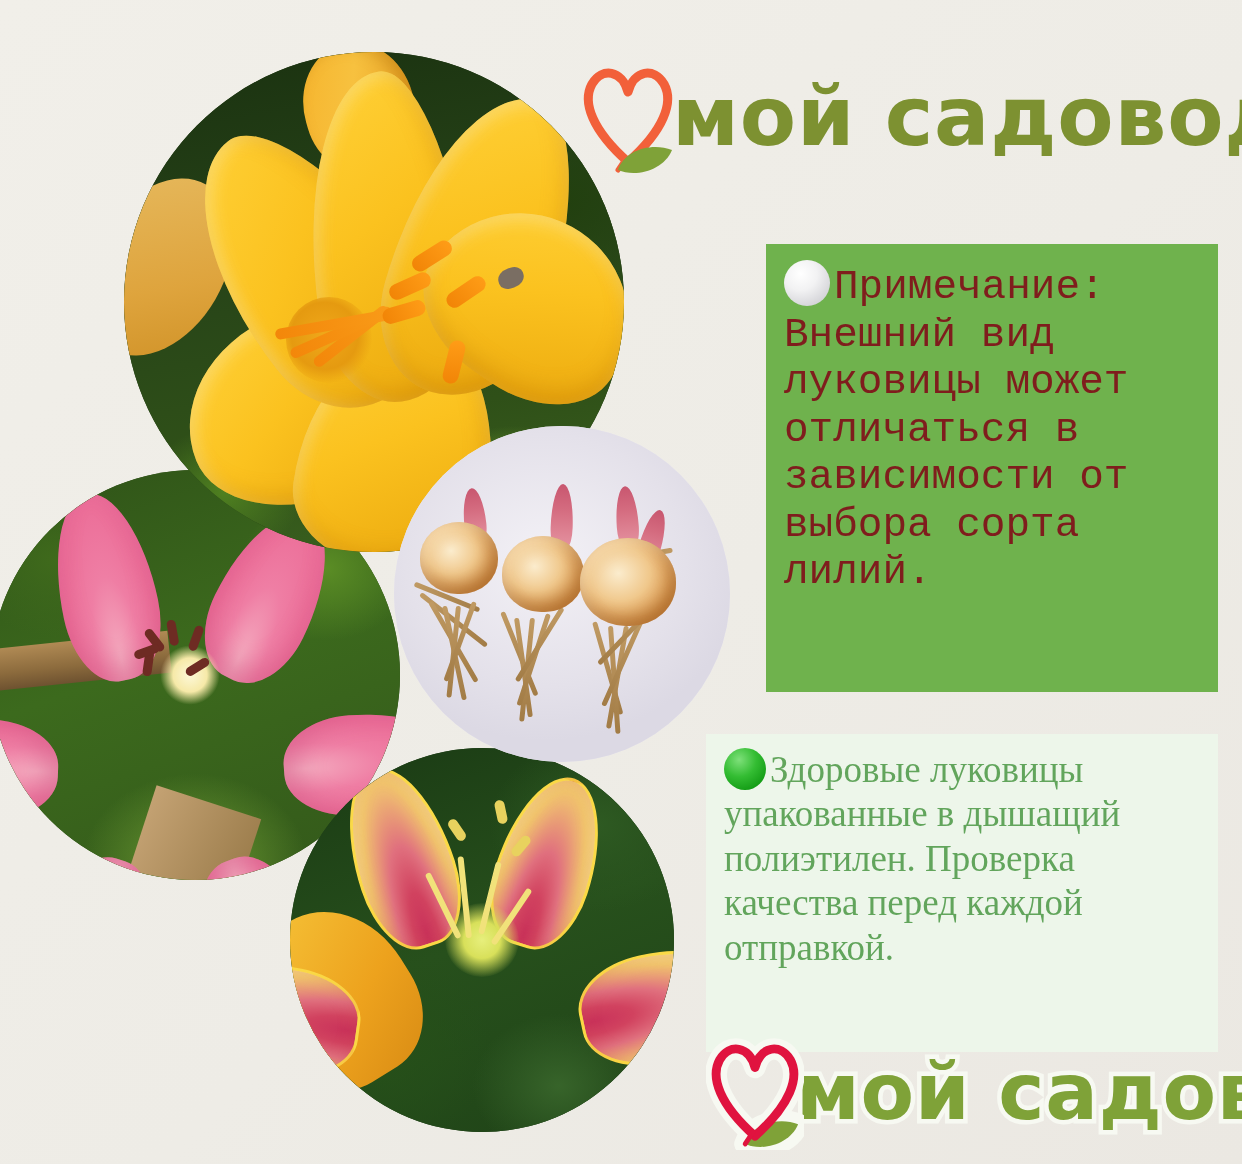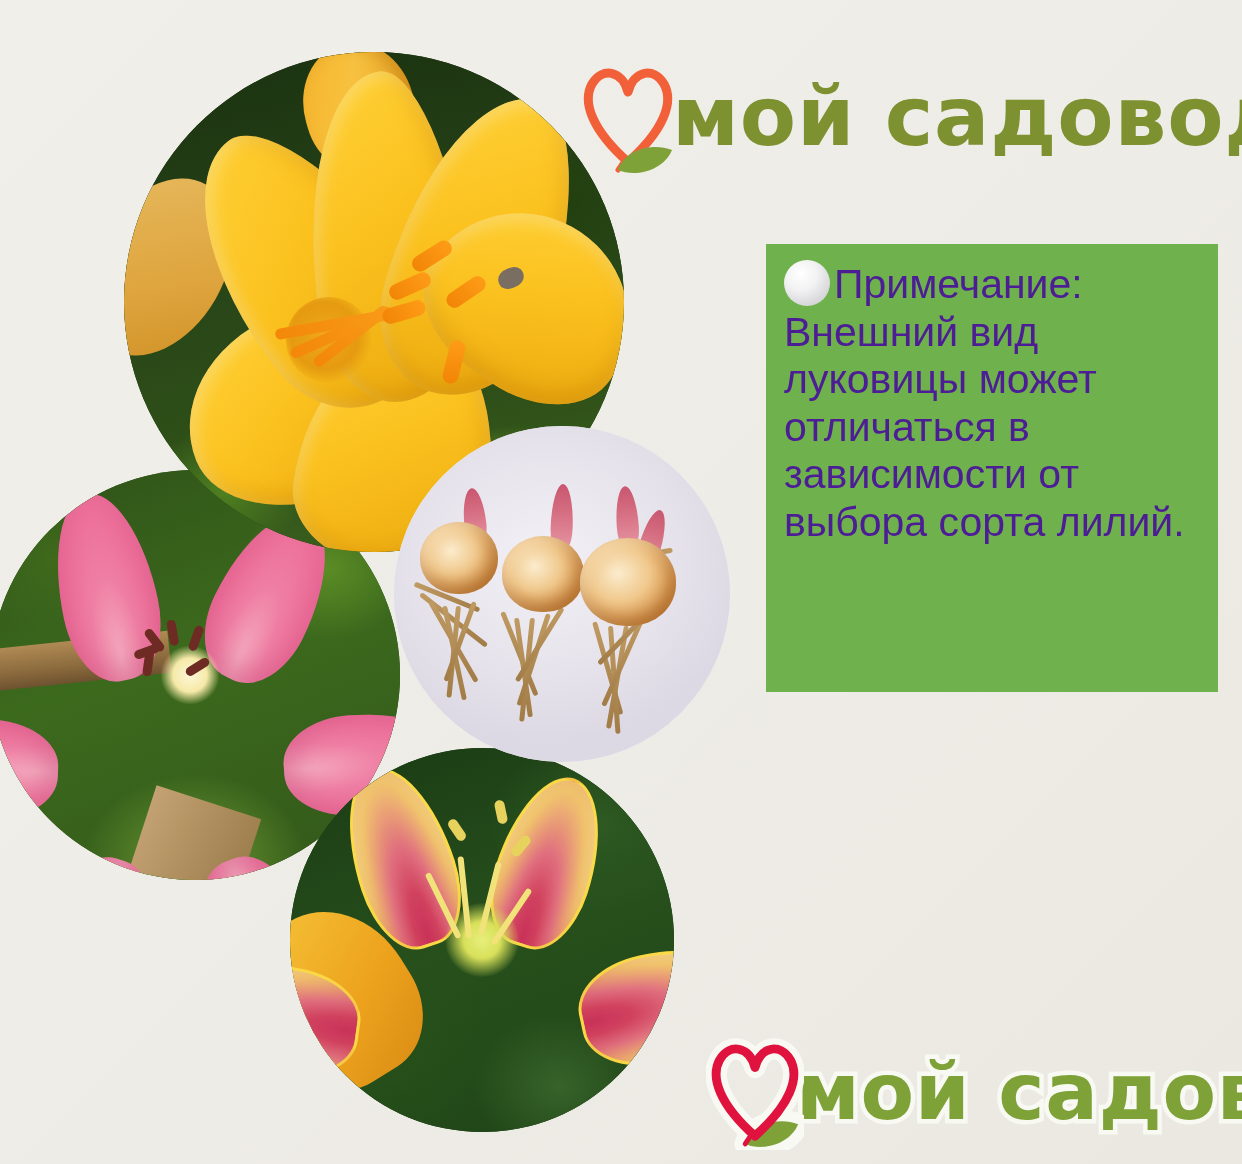--- a/index.html
+++ b/index.html
@@ -287,24 +287,24 @@
   #note-panel {
     left: 766px;
     top: 244px;
     width: 452px;
     height: 448px;
     background: #6fb24d;
     z-index: 7;
     padding: 16px 18px 10px 18px;
   }
   #note-panel .panel-text {
-    color: #4c1d95;
+    color: #7f1d1d;
     font-size: 41px;
     line-height: 1.16;
-    font-family: Liberation Sans, sans-serif;
+    font-family: Liberation Mono, monospace;
   }
   #quality-panel {
     left: 706px;
     top: 734px;
     width: 512px;
     height: 318px;
     background: #edf6ea;
     z-index: 6;
     padding: 14px 16px 10px 18px;
   }
@@ -438,20 +438,23 @@
         <path d="M40 112 C 46 92, 74 84, 94 92 C 86 112, 58 120, 40 112 Z" fill="#7fa238"></path>
       </svg>
     </span>
     <span class="logo-text">мой садовод</span>
   </div>
 
   <div class="panel" id="note-panel">
     <div class="panel-text"><span class="bullet bullet-white"></span><span>Примечание: Внешний вид луковицы может отличаться в зависимости от выбора сорта лилий.</span></div>
   </div>
 
+  <div class="panel" id="quality-panel">
+    <div class="panel-text"><span class="bullet bullet-green"></span><span>Здоровые луковицы упакованные в дышащий полиэтилен. Проверка качества перед каждой отправкой.</span></div>
+  </div>
 
   <div class="logo-wrap" id="logo-bottom">
     <span class="logo-mark">
       <svg viewBox="0 0 100 118" width="98" height="116" aria-hidden="true">
         <g stroke="#f7f9f2" stroke-width="22" fill="none" stroke-linejoin="round" stroke-linecap="round">
           <path d="M50 104 C 14 72, 4 44, 14 26 C 24 9, 44 12, 50 34 C 56 12, 76 9, 86 26 C 96 44, 86 72, 50 104 Z"></path>
           <path d="M48 100 L 40 112"></path>
           <path d="M40 112 C 46 92, 74 84, 94 92 C 86 112, 58 120, 40 112 Z"></path>
         </g>
         <path d="M40 112 C 46 92, 74 84, 94 92 C 86 112, 58 120, 40 112 Z" fill="#7fa238"></path>

